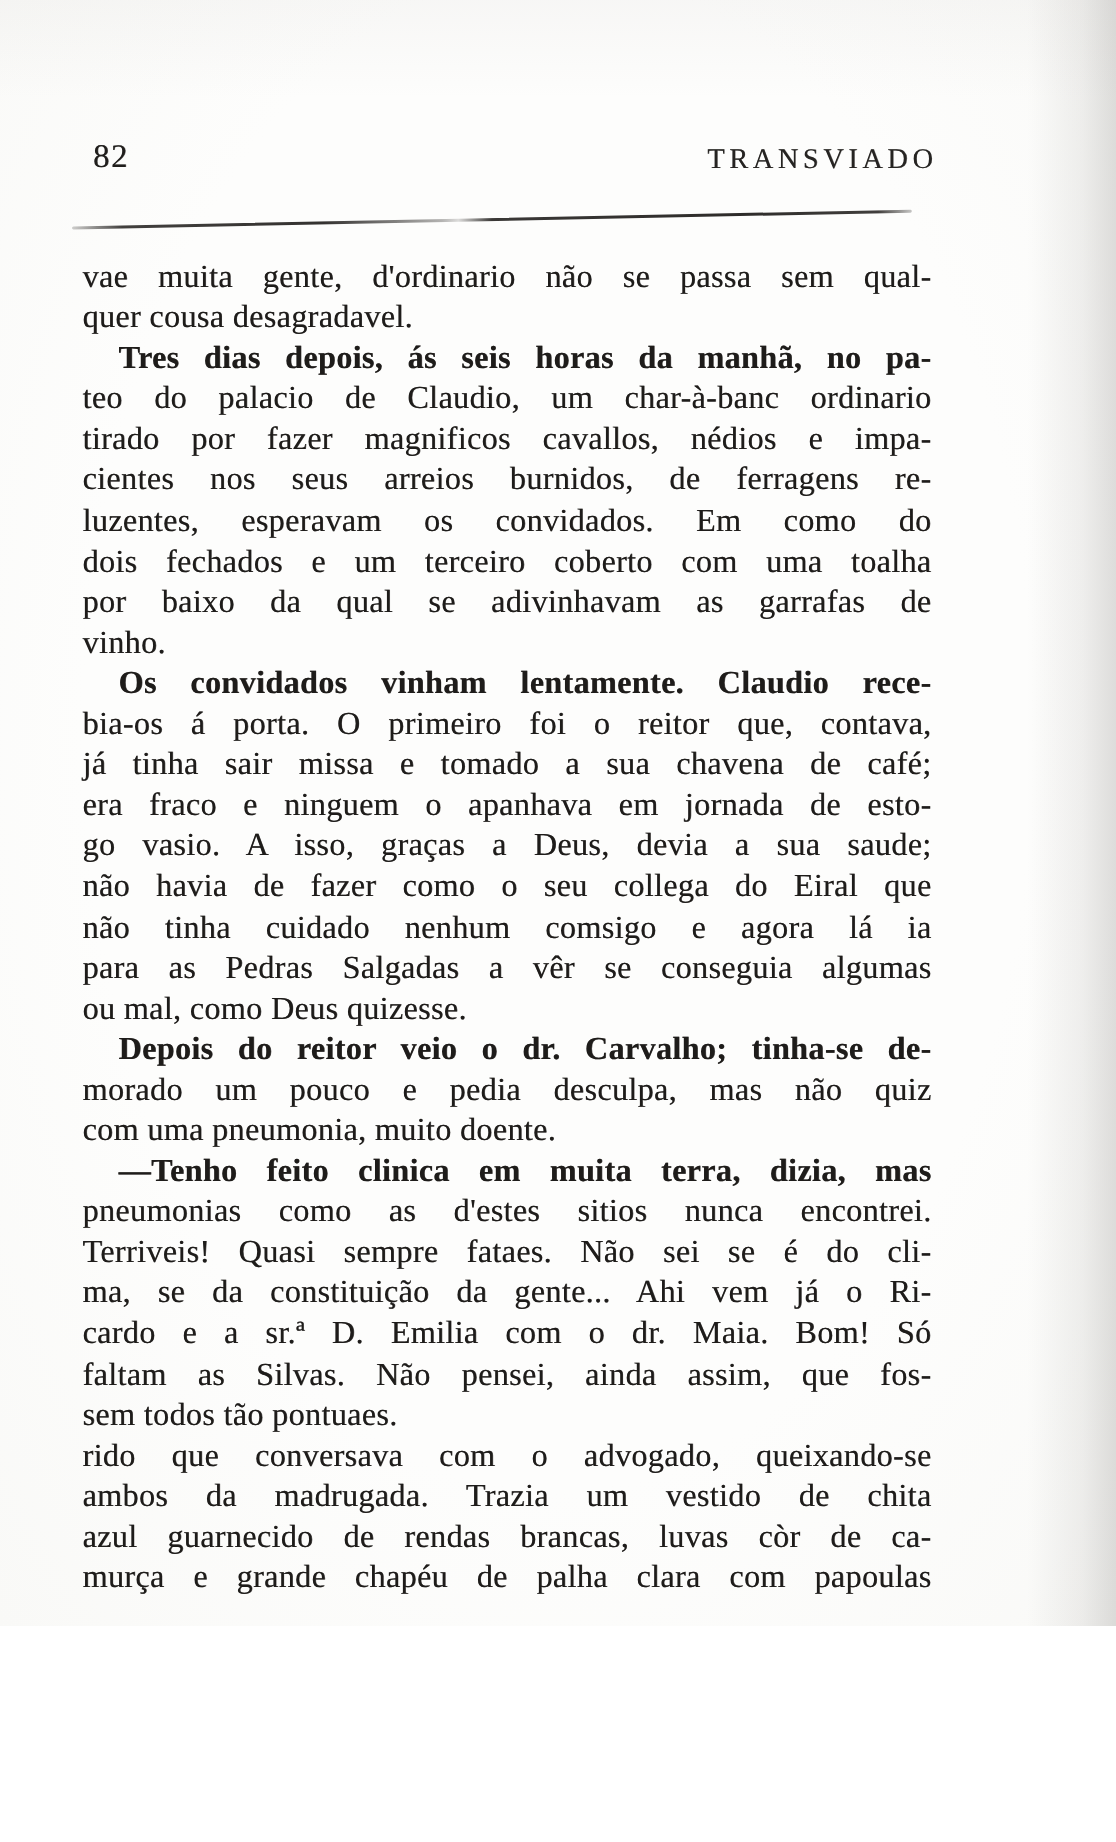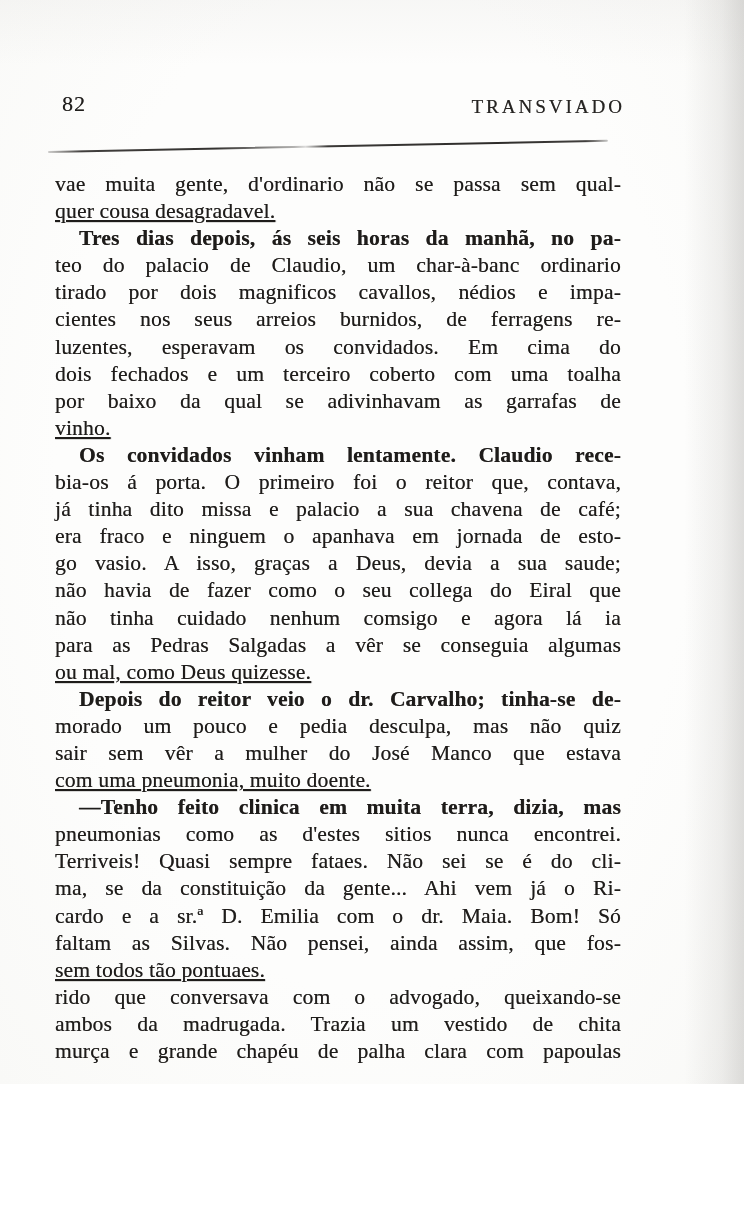--- a/index.html
+++ b/index.html
@@ -83,70 +83,69 @@
     text-align-last: justify;
     white-space: normal;
     overflow: visible;
   }
   .line.ind {
     padding-left: 24px;
     font-weight: bold;
   }
   .line.nl {
     text-align-last: left;
-    text-decoration: underline;
   }
 </style>
 </head>
 <body>
 
 <div class="page">
   <div class="page-number">82</div>
   <div class="running-title">TRANSVIADO</div>
   <div class="header-rule"></div>
   <div class="page-body">
       <p>
         <span class="line">vae muita gente, d'ordinario não se passa sem qual-</span>
         <span class="line nl">quer cousa desagradavel.</span>
       </p>
       <p>
         <span class="line ind">Tres dias depois, ás seis horas da manhã, no pa-</span>
         <span class="line">teo do palacio de Claudio, um char-à-banc ordinario</span>
-        <span class="line">tirado por dois magnificos cavallos, nédios e impa-</span>
+        <span class="line">tirado por fazer magnificos cavallos, nédios e impa-</span>
         <span class="line">cientes nos seus arreios burnidos, de ferragens re-</span>
-        <span class="line">luzentes, esperavam os convidados. Em cima do</span>
+        <span class="line">luzentes, esperavam os convidados. Em como do</span>
         <span class="line">dois fechados e um terceiro coberto com uma toalha</span>
         <span class="line">por baixo da qual se adivinhavam as garrafas de</span>
         <span class="line nl">vinho.</span>
       </p>
       <p>
         <span class="line ind">Os convidados vinham lentamente. Claudio rece-</span>
         <span class="line">bia-os á porta. O primeiro foi o reitor que, contava,</span>
-        <span class="line">já tinha dito missa e palacio a sua chavena de café;</span>
+        <span class="line">já tinha sair missa e tomado a sua chavena de café;</span>
         <span class="line">era fraco e ninguem o apanhava em jornada de esto-</span>
         <span class="line">go vasio. A isso, graças a Deus, devia a sua saude;</span>
         <span class="line">não havia de fazer como o seu collega do Eiral que</span>
         <span class="line">não tinha cuidado nenhum comsigo e agora lá ia</span>
         <span class="line">para as Pedras Salgadas a vêr se conseguia algumas</span>
         <span class="line nl">ou mal, como Deus quizesse.</span>
       </p>
       <p>
         <span class="line ind">Depois do reitor veio o dr. Carvalho; tinha-se de-</span>
         <span class="line">morado um pouco e pedia desculpa, mas não quiz</span>
-        <span class="line">sair sem vêr a mulher do José Manco que estava</span>
         <span class="line nl">com uma pneumonia, muito doente.</span>
       </p>
       <p>
         <span class="line ind">—Tenho feito clinica em muita terra, dizia, mas</span>
         <span class="line">pneumonias como as d'estes sitios nunca encontrei.</span>
         <span class="line">Terriveis! Quasi sempre fataes. Não sei se é do cli-</span>
         <span class="line">ma, se da constituição da gente... Ahi vem já o Ri-</span>
         <span class="line">cardo e a sr.ª D. Emilia com o dr. Maia. Bom! Só</span>
         <span class="line">faltam as Silvas. Não pensei, ainda assim, que fos-</span>
         <span class="line nl">sem todos tão pontuaes.</span>
       </p>
       <p>
         <span class="line">rido que conversava com o advogado, queixando-se</span>
         <span class="line">ambos da madrugada. Trazia um vestido de chita</span>
+        <span class="line">azul guarnecido de rendas brancas, luvas còr de ca-</span>
         <span class="line">murça e grande chapéu de palha clara com papoulas</span>
       </p>
     </div>
 </div>
 
 </body></html>

